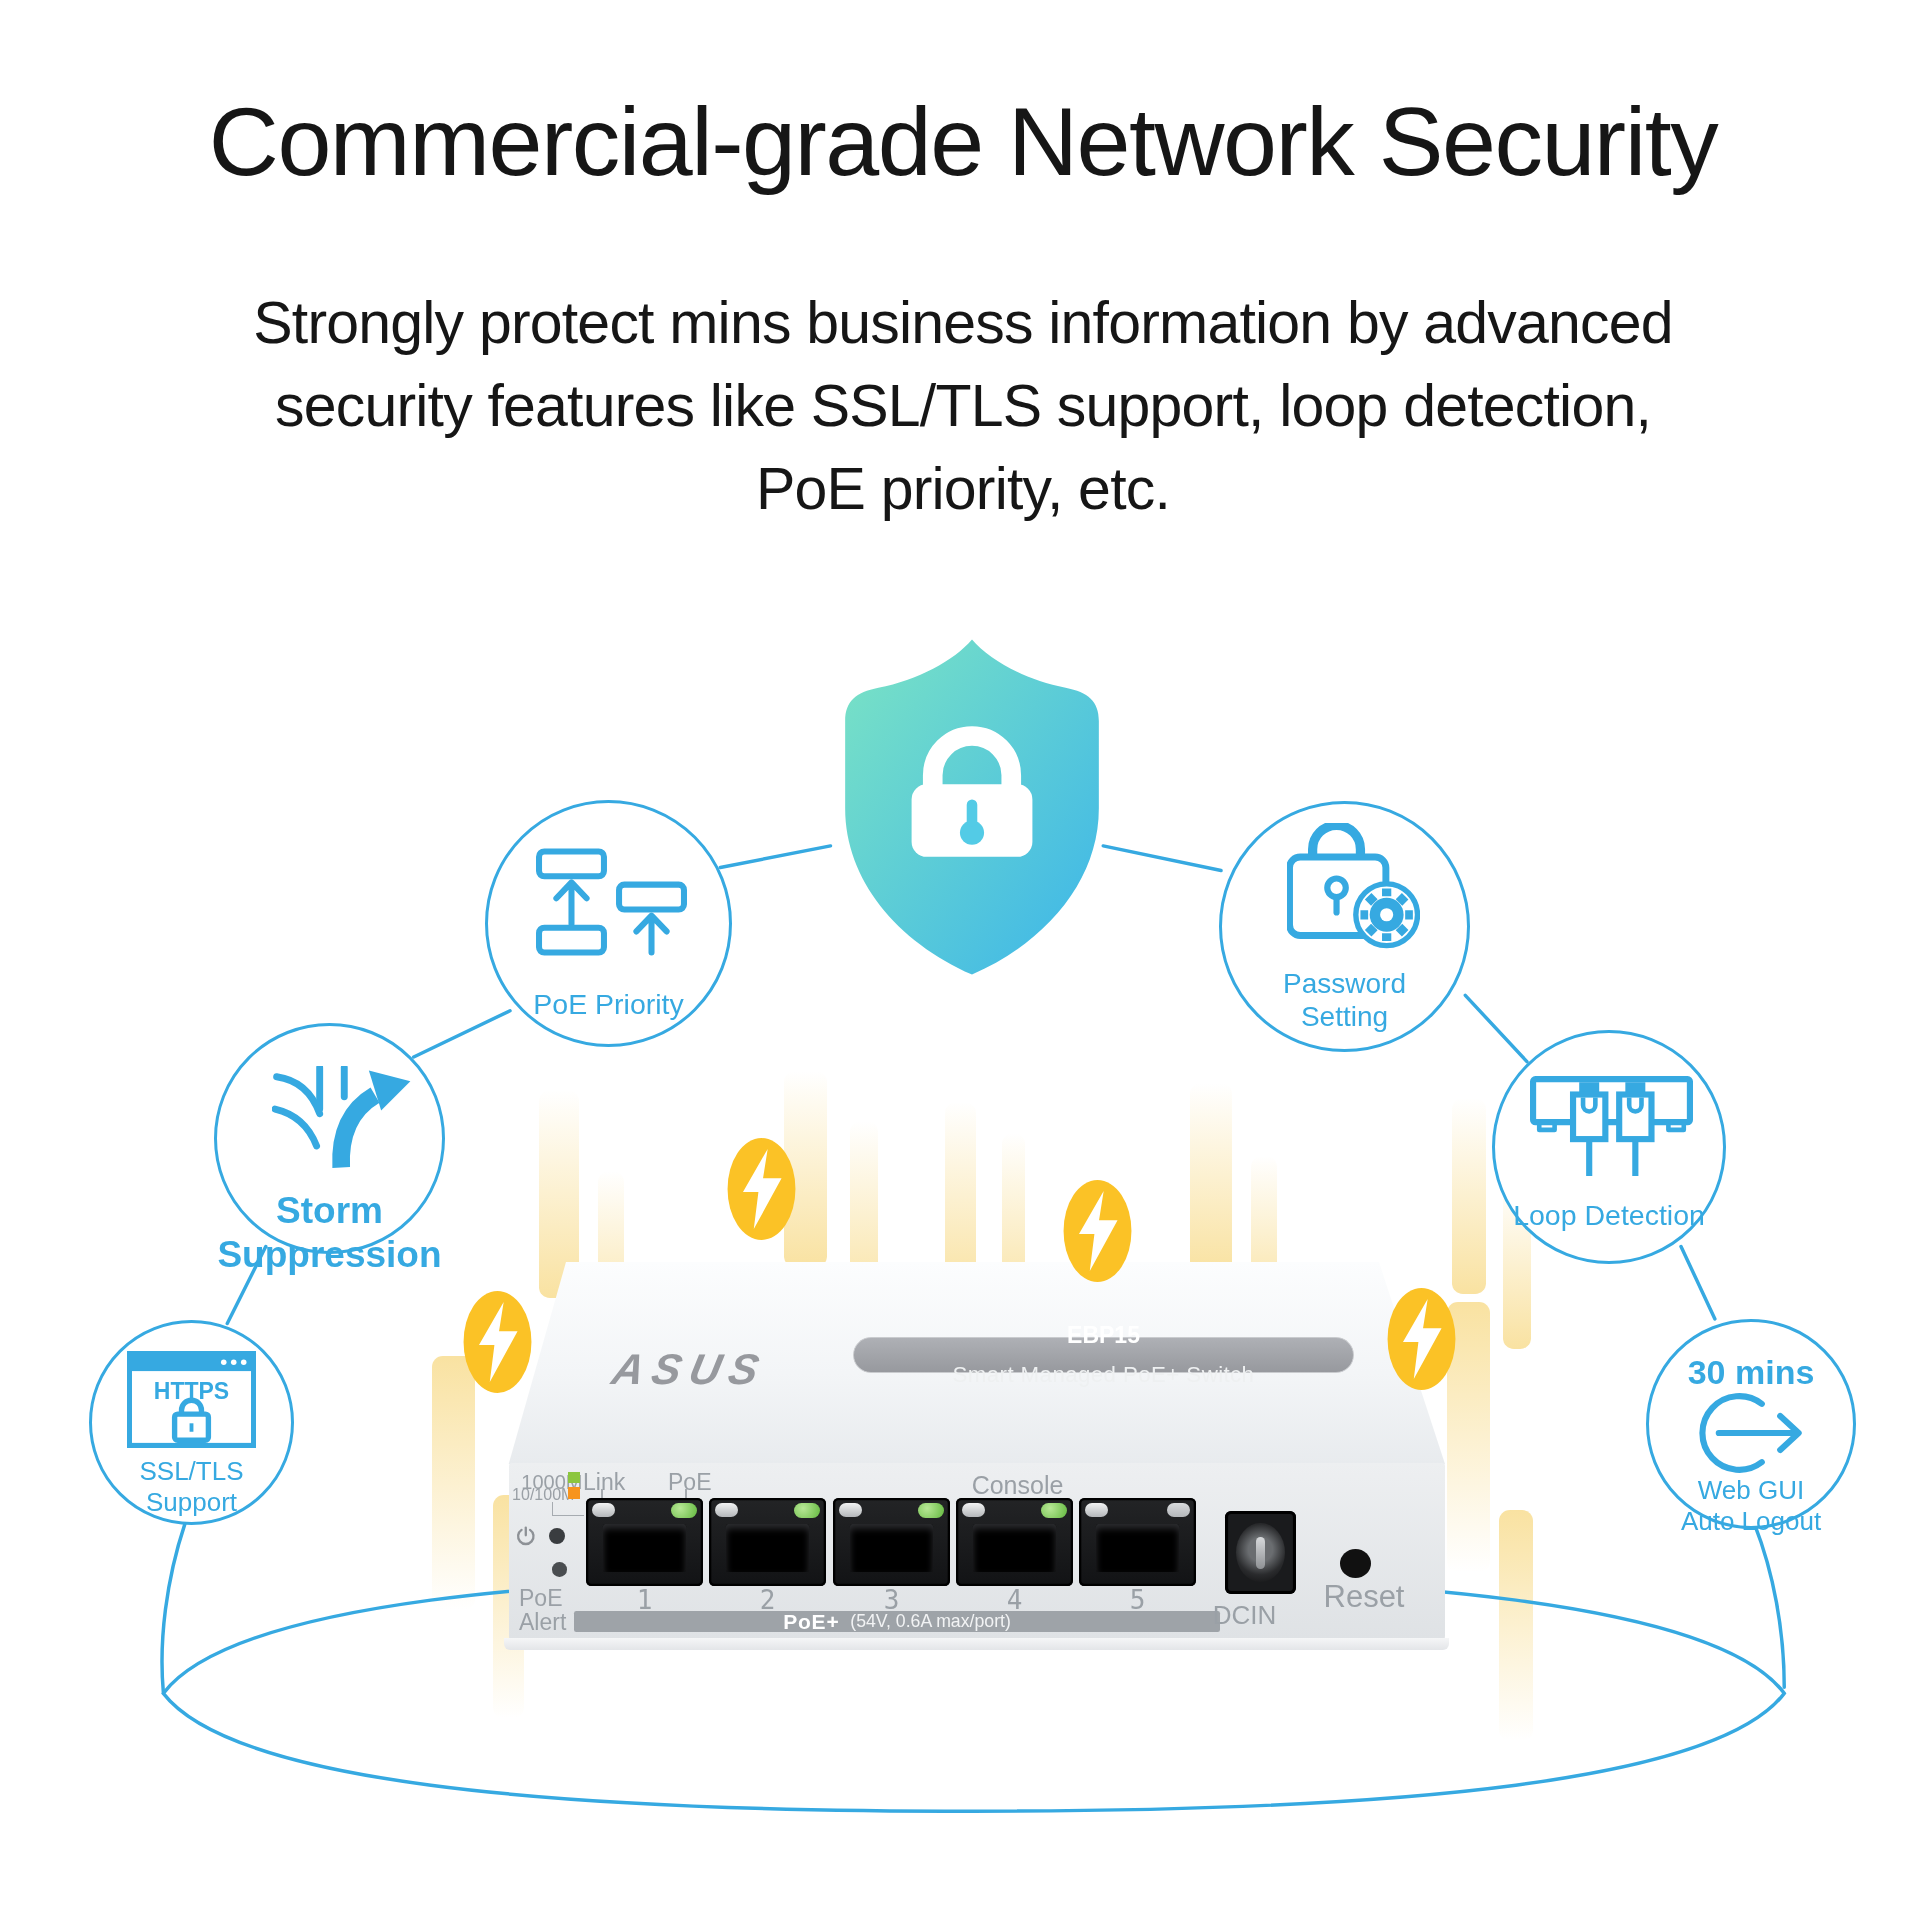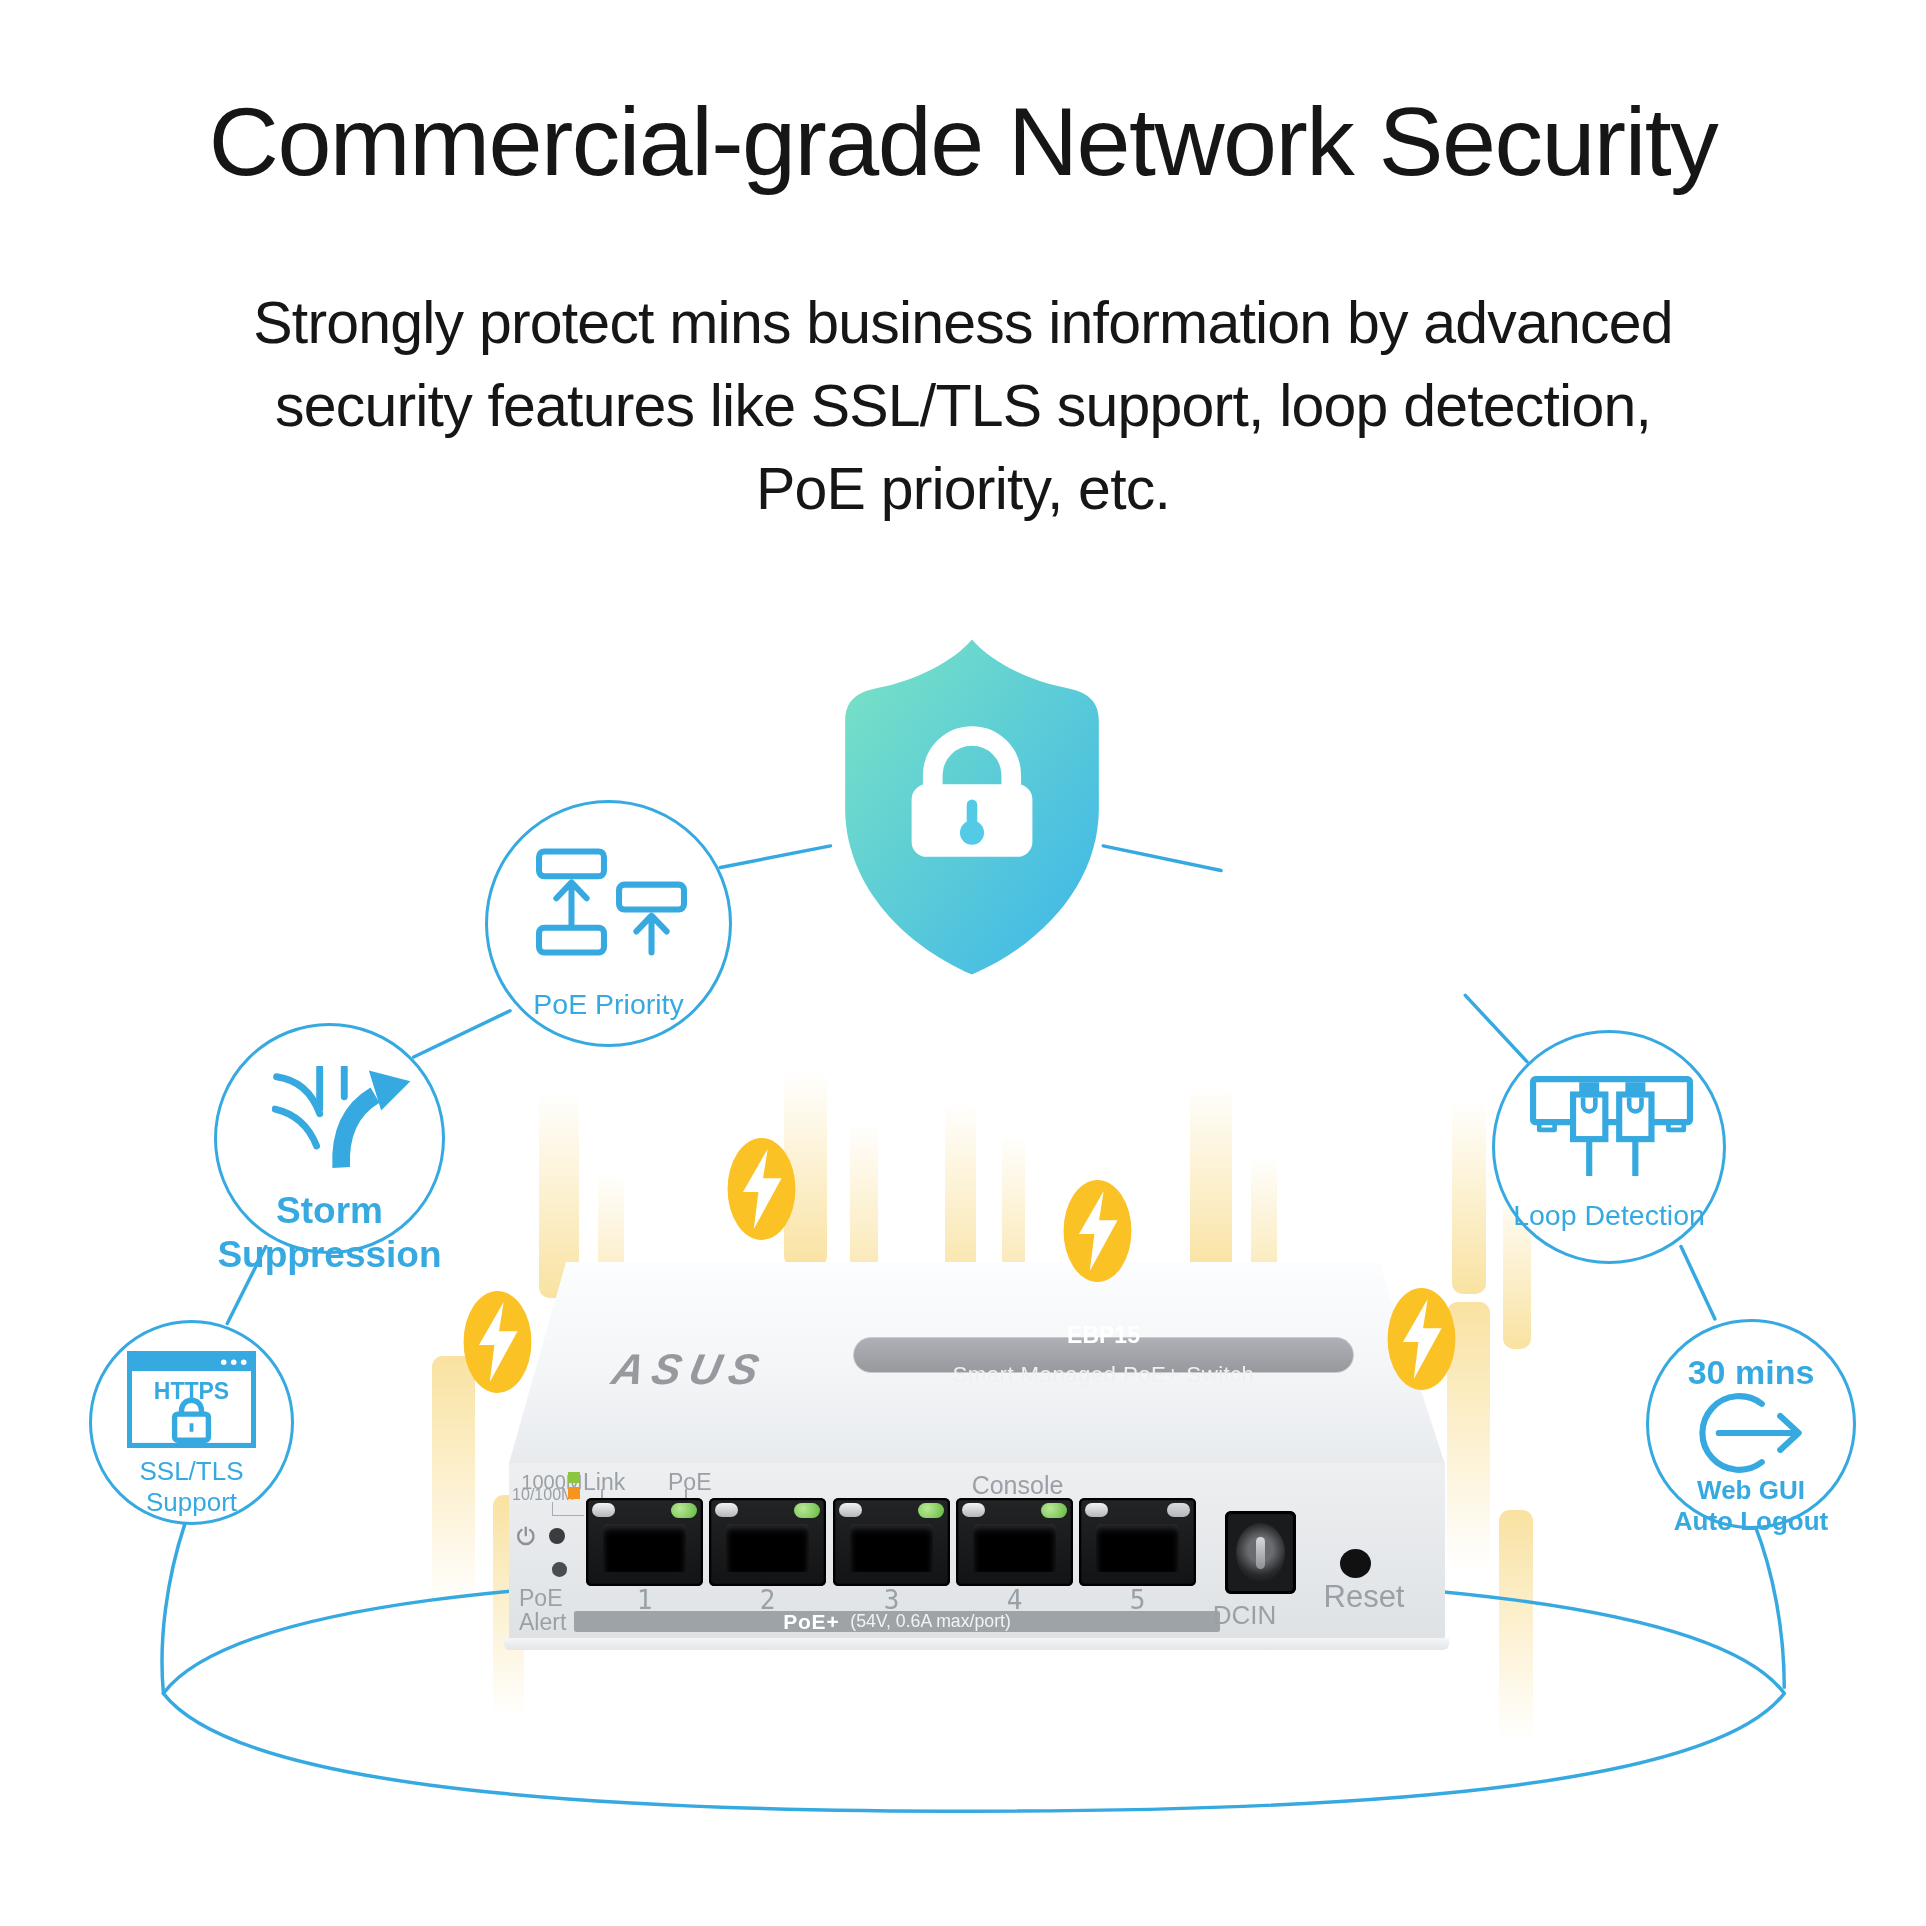--- a/index.html
+++ b/index.html
@@ -241,20 +241,38 @@
     <svg class="icon" style="left:48px;top:45px;" width="151" height="108" viewBox="0 0 200 142">
       <rect class="stroke" x="4" y="4" width="86" height="33" rx="7" stroke-width="8"></rect>
       <path class="stroke" d="M47 100 V48 M27 66 L47 45 L67 66" stroke-width="8" stroke-linecap="round"></path>
       <rect class="stroke" x="4" y="105" width="86" height="33" rx="7" stroke-width="8"></rect>
       <rect class="stroke" x="110" y="48" width="86" height="33" rx="7" stroke-width="8"></rect>
       <path class="stroke" d="M153 138 V92 M133 110 L153 89 L173 110" stroke-width="8" stroke-linecap="round"></path>
     </svg>
     <div class="flabel" style="top:185px;font-size:28.5px;">PoE Priority</div>
   </div>
 
+  <div class="feature" style="left:1219px;top:801px;width:251px;height:251px;">
+    <svg class="icon" style="left:65px;top:18.5px;" width="133" height="128" viewBox="0 0 172 166">
+      <path class="stroke" d="M33 44 V34 A31 31 0 0 1 95 34 V44" stroke-width="12"></path>
+      <rect class="stroke" x="3" y="44" width="125" height="102" rx="14" stroke-width="9" fill="#fff"></rect>
+      <circle class="stroke" cx="64" cy="84" r="12" stroke-width="8"></circle>
+      <path class="stroke" d="M64 96 V116" stroke-width="8" stroke-linecap="round"></path>
+      <g transform="translate(129,119)">
+        <circle cx="0" cy="0" r="40" fill="#fff" stroke="var(--accent-blue,#36A9E1)" stroke-width="7"></circle>
+        <path d="M24 0H34M-24 0H-34M0 24V34M0 -24V-34M16 16L24 24M-16 -16L-24 -24M16 -16L24 -24M-16 16L-24 24" stroke="var(--accent-blue,#36A9E1)" stroke-width="12"></path>
+        <circle class="fillb" cx="0" cy="0" r="22"></circle>
+        <circle cx="0" cy="0" r="8.5" fill="#fff"></circle>
+      </g>
+    </svg>
+    <div class="flabel" style="top:163px;font-size:28px;">
+      <span>Password</span><br>
+      <span>Setting</span>
+    </div>
+  </div>
 
   <div class="feature" style="left:214px;top:1023px;width:231px;height:231px;">
     <svg class="icon" style="left:55px;top:40px;" width="143" height="103" viewBox="0 0 186 134">
       <path class="stroke" d="M6 14 C34 18 52 34 62 62" stroke-width="9" stroke-linecap="round"></path>
       <path class="stroke" d="M4 56 C30 62 48 78 58 104" stroke-width="9" stroke-linecap="round"></path>
       <path class="stroke" d="M62 2 V56" stroke-width="9" stroke-linecap="round"></path>
       <path class="stroke" d="M94 2 V40" stroke-width="9" stroke-linecap="round"></path>
       <path class="stroke" d="M90 132 C88 92 100 58 134 38" stroke-width="23"></path>
       <polygon class="fillb" points="126,6 180,20 142,58"></polygon>
     </svg>
@@ -302,20 +320,20 @@
       <span>Support</span>
     </div>
   </div>
 
   <div class="feature" style="left:1646px;top:1319px;width:210px;height:210px;">
     <div class="badge30">30 mins</div>
     <svg class="icon" style="left:39px;top:68px;" width="123" height="86" viewBox="0 0 160 112">
       <path class="stroke" d="M96 18 A48 48 0 1 0 96 94" stroke-width="8" stroke-linecap="round"></path>
       <path class="stroke" d="M40 56 H142 M120 34 L144 56 L120 78" stroke-width="8" stroke-linecap="round"></path>
     </svg>
-    <div class="flabel" style="top:153px;font-size:26px;font-weight:bold;">
+    <div class="flabel" style="top:153px;font-size:26px;">
       <span>Web GUI</span><br>
       <span>Auto Logout</span>
     </div>
   </div>
 
 </div>
 
 
 </body></html>

